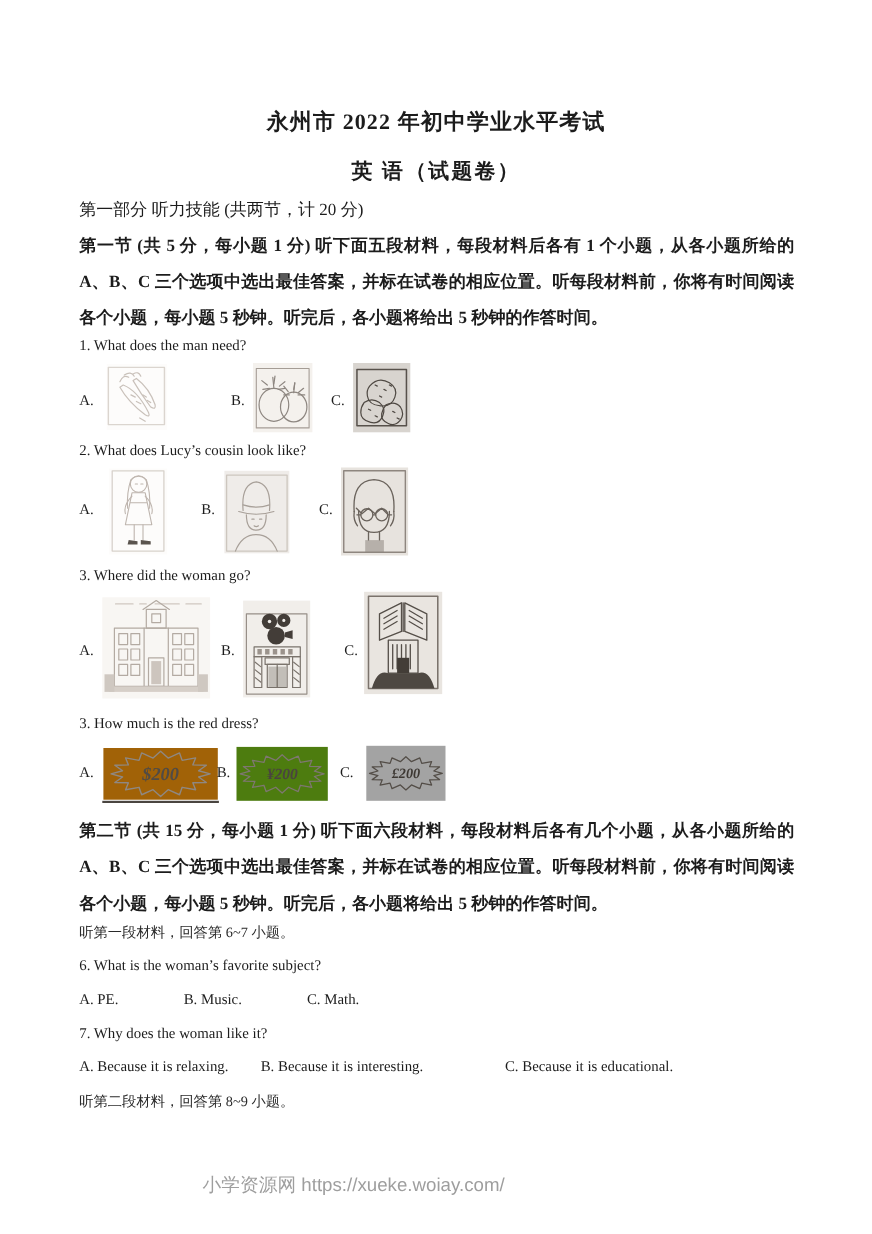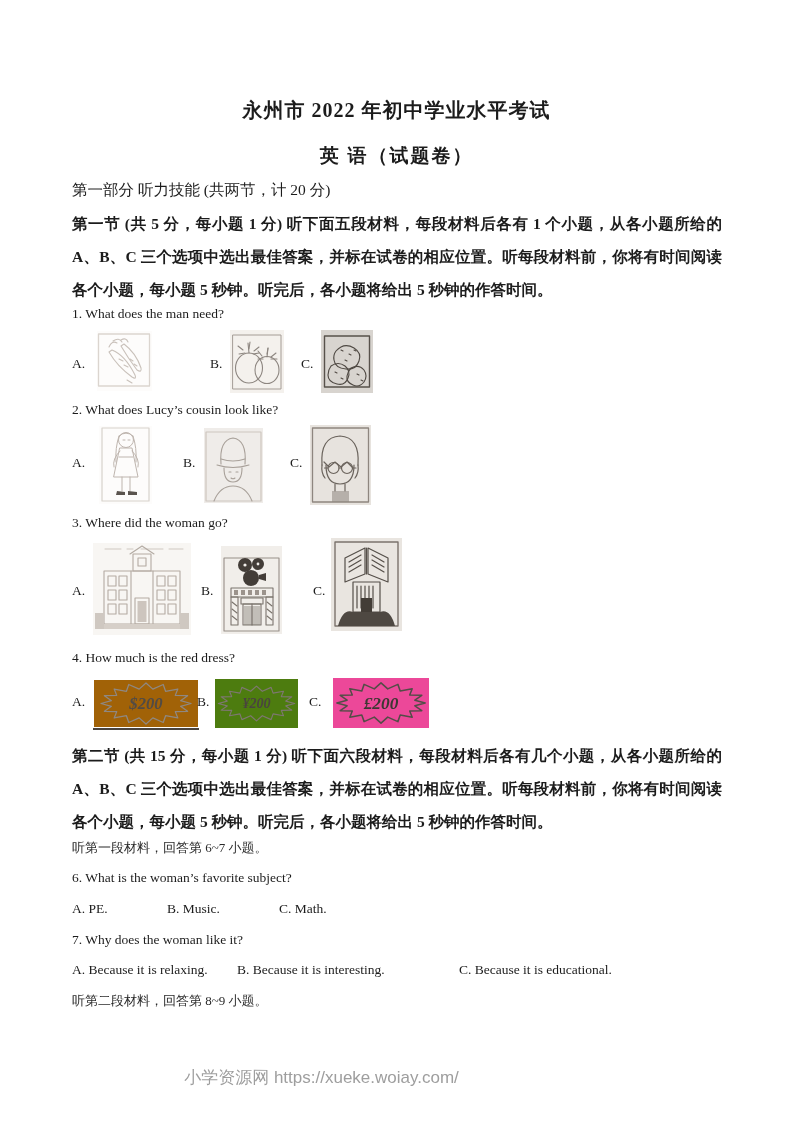--- a/index.html
+++ b/index.html
@@ -192,38 +192,38 @@
         <path d="M35.5 10 V36"></path>
         <path d="M18 24 L30 17 M18 29 L30 22 M18 34 L30 27 M41 17 L53 24 M41 22 L53 29 M41 27 L53 34"></path>
         <rect x="22" y="44" width="27" height="30"></rect>
         <path d="M26 48 V70 M30 48 V70 M34 48 V70 M38 48 V70 M42 48 V70"></path>
       </g>
       <rect x="30" y="60" width="11" height="14" fill="#433d37"></rect>
       <path d="M7 88 Q12 70 22 74 L49 74 Q59 70 64 88 Z" fill="#4e4842"></path>
     </svg>
   </div>
 
-  <div class="abs qtext" style="top:650px;left:72px;">4. How much is the red dress?</div>
+  <div class="abs qtext" style="top:650px;left:72px;">3. How much is the red dress?</div>
   <span class="abs optlabel" style="top:694px;left:72px;">A.</span>
   <div class="imgbox" style="top:680px;left:94px;width:104px;height:47px;background:#a16207;">
     <svg viewBox="0 0 100 48">
       <polygon class="sk" stroke="#8f8882" stroke-width="1.3" points="96,24 85.3,26.9 92.5,32 79.9,32.3 82.5,38.8 70,36.5 67.6,43.4 57,38.7 50,45 43,38.7 32.4,43.4 30,36.5 17.5,38.8 20.1,32.3 7.5,32 14.7,26.9 4,24 14.7,21.1 7.5,16 20.1,15.7 17.5,9.2 30,11.5 32.4,4.6 43,9.3 50,3 57,9.3 67.6,4.6 70,11.5 82.5,9.2 79.9,15.7 92.5,16 85.3,21.1"></polygon>
       <text x="50" y="30" text-anchor="middle" font-size="17" font-style="italic" font-weight="bold" fill="#514b45" font-family="Liberation Serif, DejaVu Serif, serif">$200</text>
     </svg>
   </div>
   <div class="tag-underline" style="top:728px;left:93px;width:106px;"></div>
   <span class="abs optlabel" style="top:694px;left:197px;">B.</span>
   <div class="imgbox" style="top:679px;left:215px;width:83px;height:49px;background:#4d7c0f;">
     <svg viewBox="0 0 100 48">
       <polygon class="sk" stroke="#7e7771" stroke-width="1.4" points="96,24 85.3,26.9 92.5,32 79.9,32.3 82.5,38.8 70,36.5 67.6,43.4 57,38.7 50,45 43,38.7 32.4,43.4 30,36.5 17.5,38.8 20.1,32.3 7.5,32 14.7,26.9 4,24 14.7,21.1 7.5,16 20.1,15.7 17.5,9.2 30,11.5 32.4,4.6 43,9.3 50,3 57,9.3 67.6,4.6 70,11.5 82.5,9.2 79.9,15.7 92.5,16 85.3,21.1"></polygon>
       <text x="50" y="30" text-anchor="middle" font-size="17" font-style="italic" font-weight="bold" fill="#4a443f" font-family="Liberation Serif, DejaVu Serif, serif">¥200</text>
     </svg>
   </div>
   <span class="abs optlabel" style="top:694px;left:309px;">C.</span>
-  <div class="imgbox" style="top:678px;left:333px;width:96px;height:50px;background:#ec4899;">
+  <div class="imgbox" style="top:678px;left:333px;width:72px;height:50px;background:#a3a3a3;">
     <svg viewBox="0 0 100 48">
       <polygon class="sk" stroke="#534d47" stroke-width="1.6" points="96,24 85.3,26.9 92.5,32 79.9,32.3 82.5,38.8 70,36.5 67.6,43.4 57,38.7 50,45 43,38.7 32.4,43.4 30,36.5 17.5,38.8 20.1,32.3 7.5,32 14.7,26.9 4,24 14.7,21.1 7.5,16 20.1,15.7 17.5,9.2 30,11.5 32.4,4.6 43,9.3 50,3 57,9.3 67.6,4.6 70,11.5 82.5,9.2 79.9,15.7 92.5,16 85.3,21.1"></polygon>
       <text x="50" y="30" text-anchor="middle" font-size="18" font-style="italic" font-weight="bold" fill="#3d3833" font-family="Liberation Serif, DejaVu Serif, serif">£200</text>
     </svg>
   </div>
 
   <div class="abs para" style="top:739px;left:72px;">第二节 (共 15 分，每小题 1 分) 听下面六段材料，每段材料后各有几个小题，从各小题所给的 A、B、C 三个选项中选出最佳答案，并标在试卷的相应位置。听每段材料前，你将有时间阅读各个小题，每小题 5 秒钟。听完后，各小题将给出 5 秒钟的作答时间。</div>
 
   <div class="abs note" style="top:839px;left:72px;">听第一段材料，回答第 6~7 小题。</div>
 

